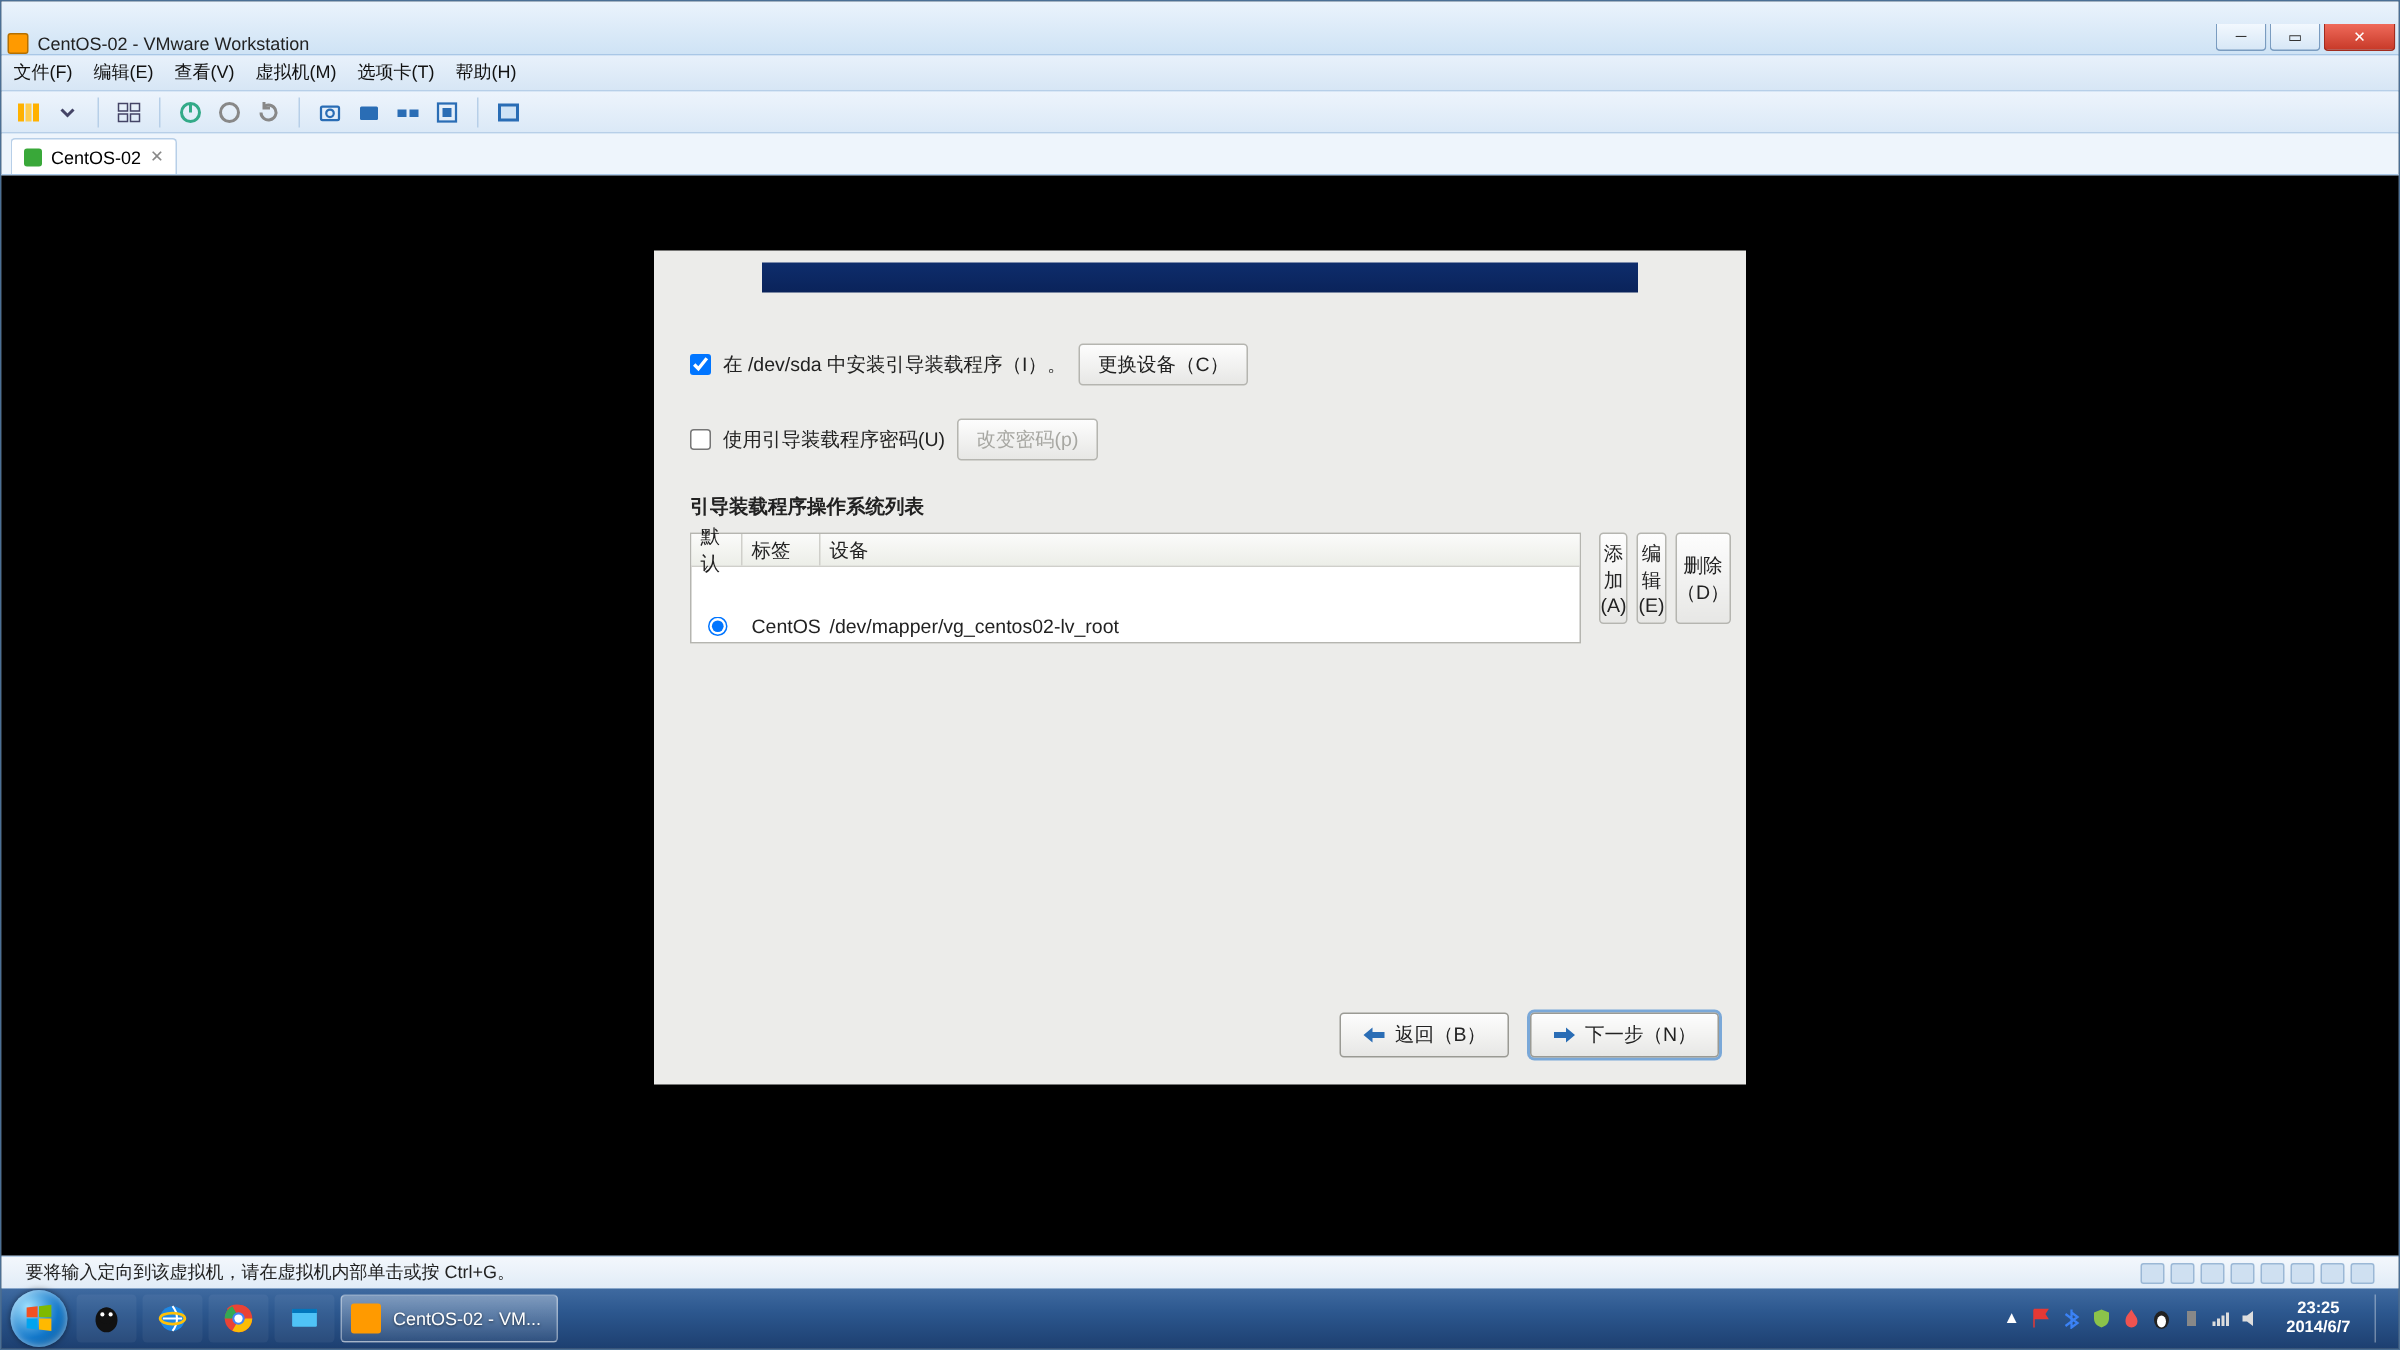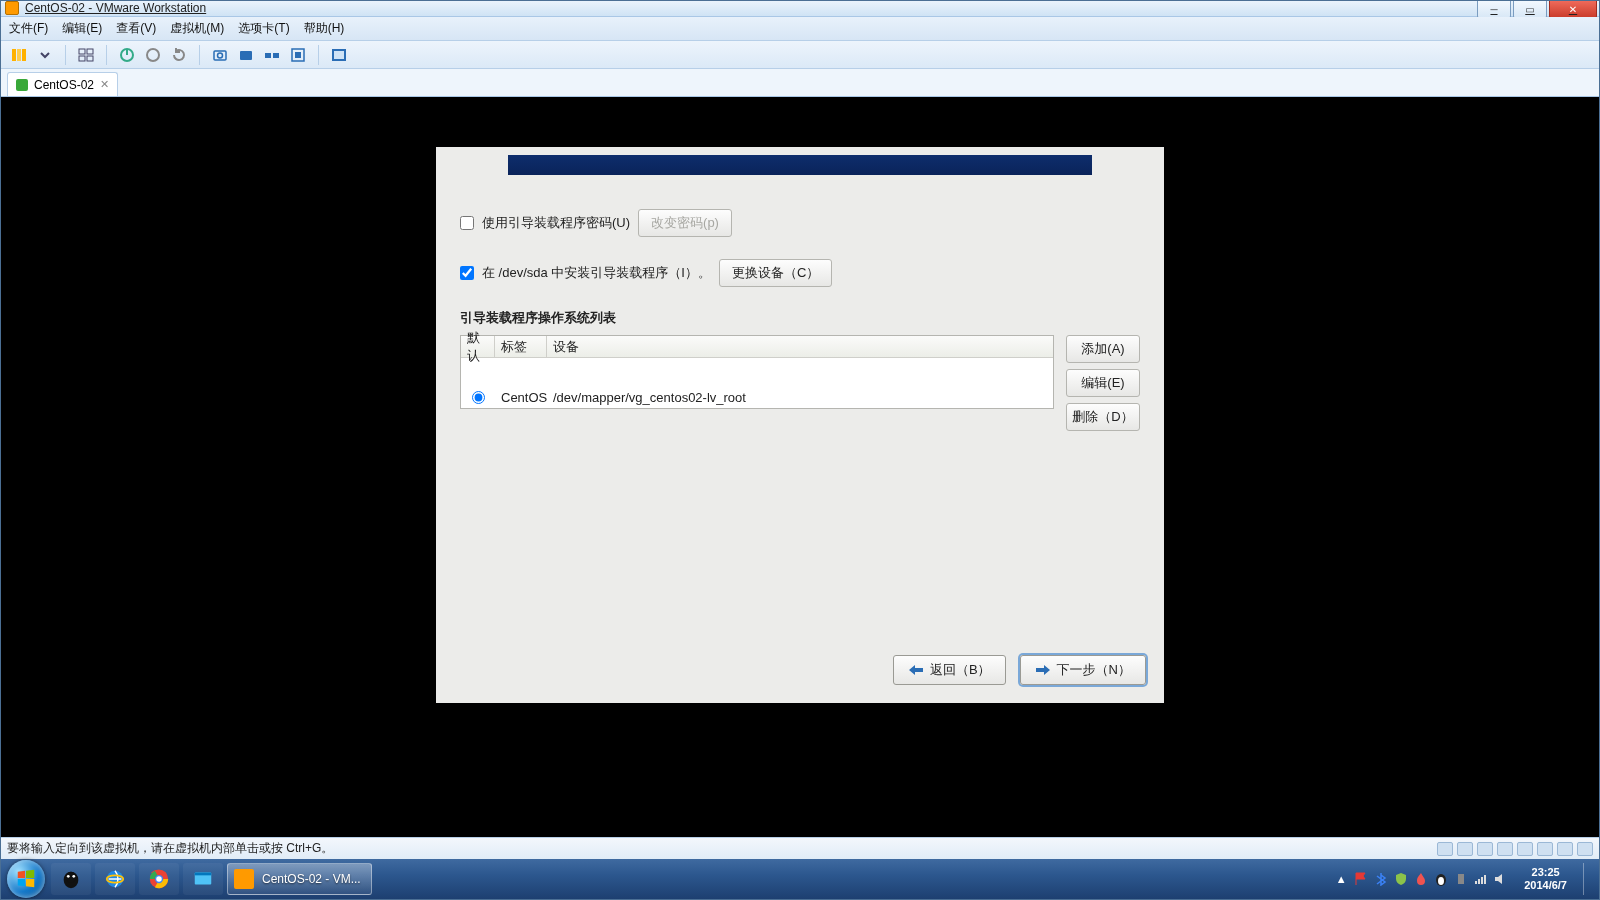--- a/index.html
+++ b/index.html
@@ -6,27 +6,26 @@
 html, body { width: 1600px; height: 900px; overflow: hidden; background: #000; }
 
 
 .win7-frame {
   width: 1600px; height: 900px;
   background: linear-gradient(#cfe3f6,#bcd6ee);
   display: flex; flex-direction: column;
   border: 1px solid #4b6f94;
 }
 .titlebar {
-  height: 16px;
+  height: 36px;
   background: linear-gradient(#eaf3fc,#cfe3f5);
-  display: flex; align-items: flex-start;
+  display: flex; align-items: flex-end;
   font-size: 12px; color: #222;
   padding-left: 4px;
   border-bottom: 1px solid #a9c7e6;
-  text-decoration: underline;
 }
 .titlebar .app-icon {
   width: 14px; height: 14px; margin-right: 6px;
   background: #ff9a00; border: 1px solid #b57000; border-radius: 2px;
 }
 .titlebar .spacer { flex: 1; }
 .titlebar .win-btns { display: flex; height: 20px; }
 .titlebar .win-btn {
   width: 34px; height: 18px; margin-top: 0;
   display: flex; align-items: center; justify-content: center;
@@ -135,21 +134,21 @@
   border-bottom: 1px solid #cfcfca;
   height: 22px; align-items: center;
 }
 .os-table .th { padding: 0 6px; border-right: 1px solid #cfcfca; height: 100%; display: flex; align-items: center; }
 .os-table .col-def { width: 34px; }
 .os-table .col-label { width: 52px; }
 .os-table .col-dev { flex: 1; border-right: none; }
 .os-table .trow { display: flex; align-items: center; height: 24px; margin-top: 27px; }
 .os-table .td { padding: 0 6px; }
 .os-table .td.col-def { display:flex; justify-content:center; }
-.os-side-btns { display: flex; flex-direction: column; gap: 6px; width: 74px; }
+.os-side-btns { display: flex; flex-direction: row; gap: 6px; width: 74px; }
 .os-side-btns .gtk-btn { padding: 4px 0; text-align: center; }
 
 .installer .footer {
   margin-top: auto;
   padding: 0 18px 18px 0;
   display: flex; justify-content: flex-end; gap: 14px;
 }
 .nav-btn {
   background: linear-gradient(#fdfdfd,#e7e7e5);
   border: 1px solid #9a9a94;
@@ -161,21 +160,21 @@
 .nav-btn.primary { box-shadow: 0 0 0 2px #7aa8d8; }
 .arrow-left, .arrow-right { width: 16px; height: 12px; }
 
 
 .vmw-status {
   height: 22px;
   background: linear-gradient(#f3f7fc,#e1ecf7);
   border-top: 1px solid #b7cfe8;
   display: flex; align-items: center;
   font-size: 12px; color: #222;
-  padding: 0 6px;
+  padding: 0 16px;
 }
 .vmw-status .spacer { flex:1; }
 .vmw-status .dev-icons { display:flex; gap:4px; }
 .vmw-status .dev-icons span { width:16px; height:14px; background:#cfe0f1; border:1px solid #9bb8d6; border-radius:2px; }
 
 
 .taskbar {
   height: 40px;
   background: linear-gradient(#3f6aa0, #2c578e 40%, #1d3f70);
   display: flex; align-items: center;
@@ -324,29 +323,29 @@
   </div>
 
   <div class="guest-area">
 
     <div class="installer">
       <div class="header-strip"></div>
 
       <div class="content">
 
         <div class="row check">
+          <input type="checkbox" checked="" style="">
+          <span>在 /dev/sda 中安装引导装载程序（I）。</span>
+          <button class="gtk-btn">更换设备（C）</button>
+        </div>
+
+        <div class="row check">
           <input type="checkbox" style="">
           <span>使用引导装载程序密码(U)</span>
           <button class="gtk-btn disabled">改变密码(p)</button>
-        </div>
-
-        <div class="row check">
-          <input type="checkbox" checked="" style="">
-          <span>在 /dev/sda 中安装引导装载程序（I）。</span>
-          <button class="gtk-btn">更换设备（C）</button>
         </div>
 
         <div class="section-title">引导装载程序操作系统列表</div>
 
         <div class="os-block">
           <div class="os-table">
             <div class="thead">
               <div class="th col-def">默认</div>
               <div class="th col-label">标签</div>
               <div class="th col-dev">设备</div>

